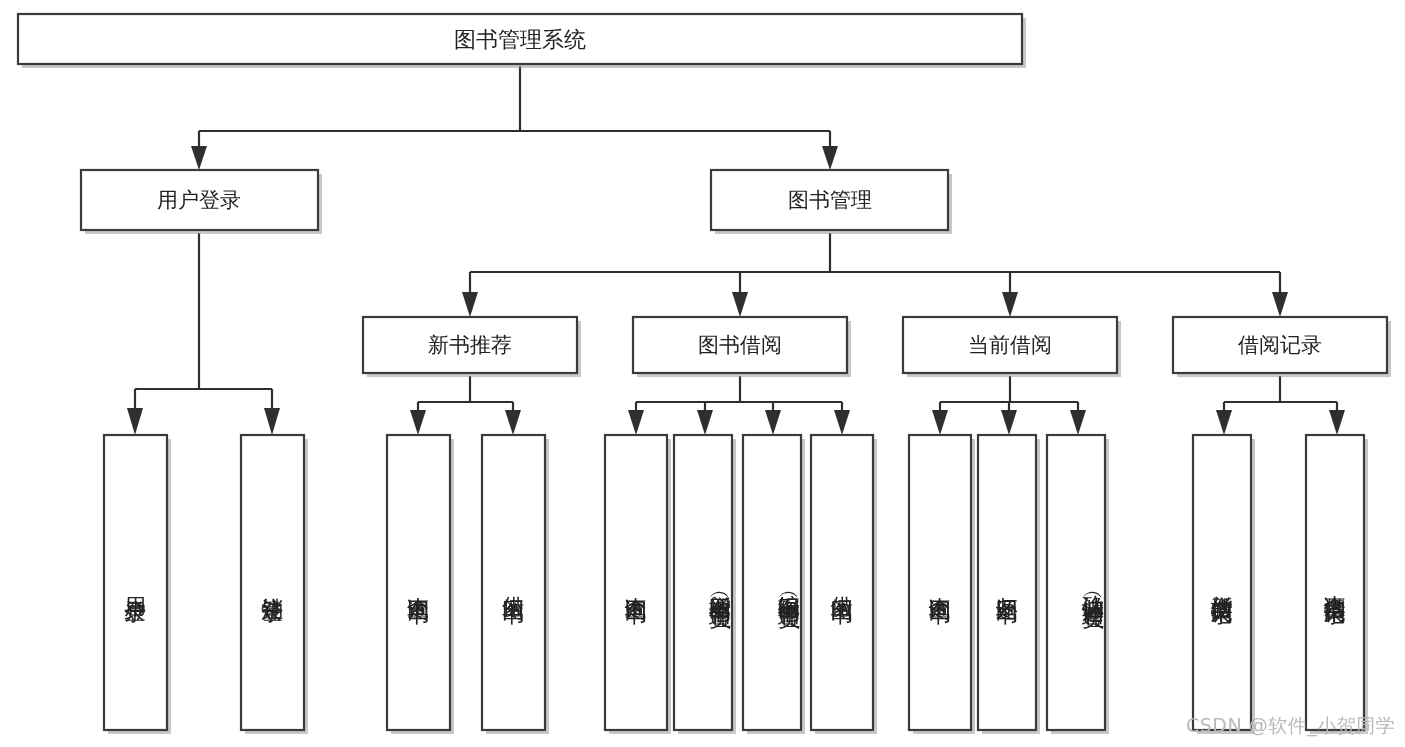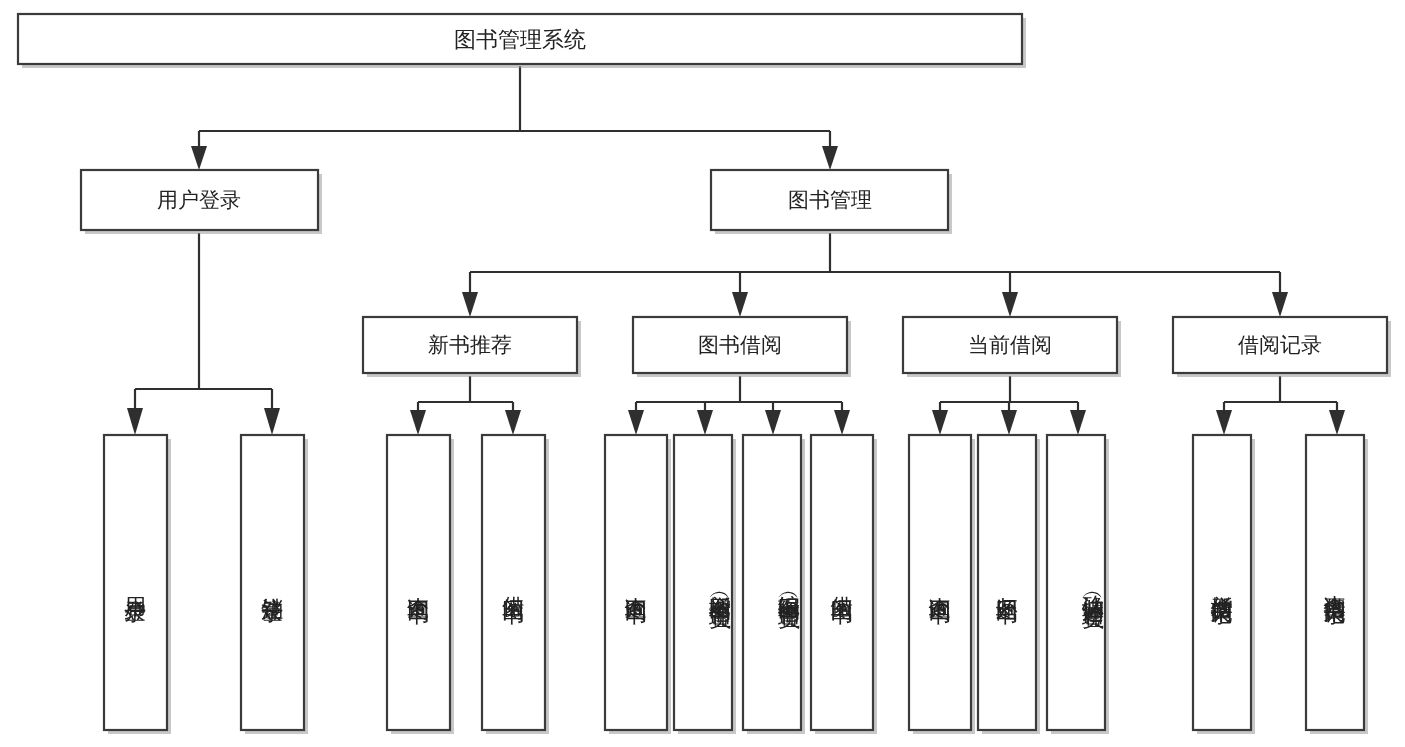--- a/index.html
+++ b/index.html
@@ -261,14 +261,15 @@
   <div class="leaf-label" style="left:909px; top:435px; width:62px; height:295px;">查询图书</div>
 
   <div class="leaf-label" style="left:978px; top:435px; width:58px; height:295px;">归还图书</div>
 
   <div class="leaf-label" style="left:1047px; top:435px; width:58px; height:295px; align-items:flex-start; padding-top:6px; box-sizing:border-box;">确认归还（管理员）</div>
 
   <div class="leaf-label" style="left:1193px; top:435px; width:58px; height:295px;">新增借阅记录</div>
 
   <div class="leaf-label" style="left:1306px; top:435px; width:58px; height:295px;">查询借阅记录</div>
 
+  <div class="watermark">CSDN @软件_小贺同学</div>
 
 </div>
 
 </body></html>

